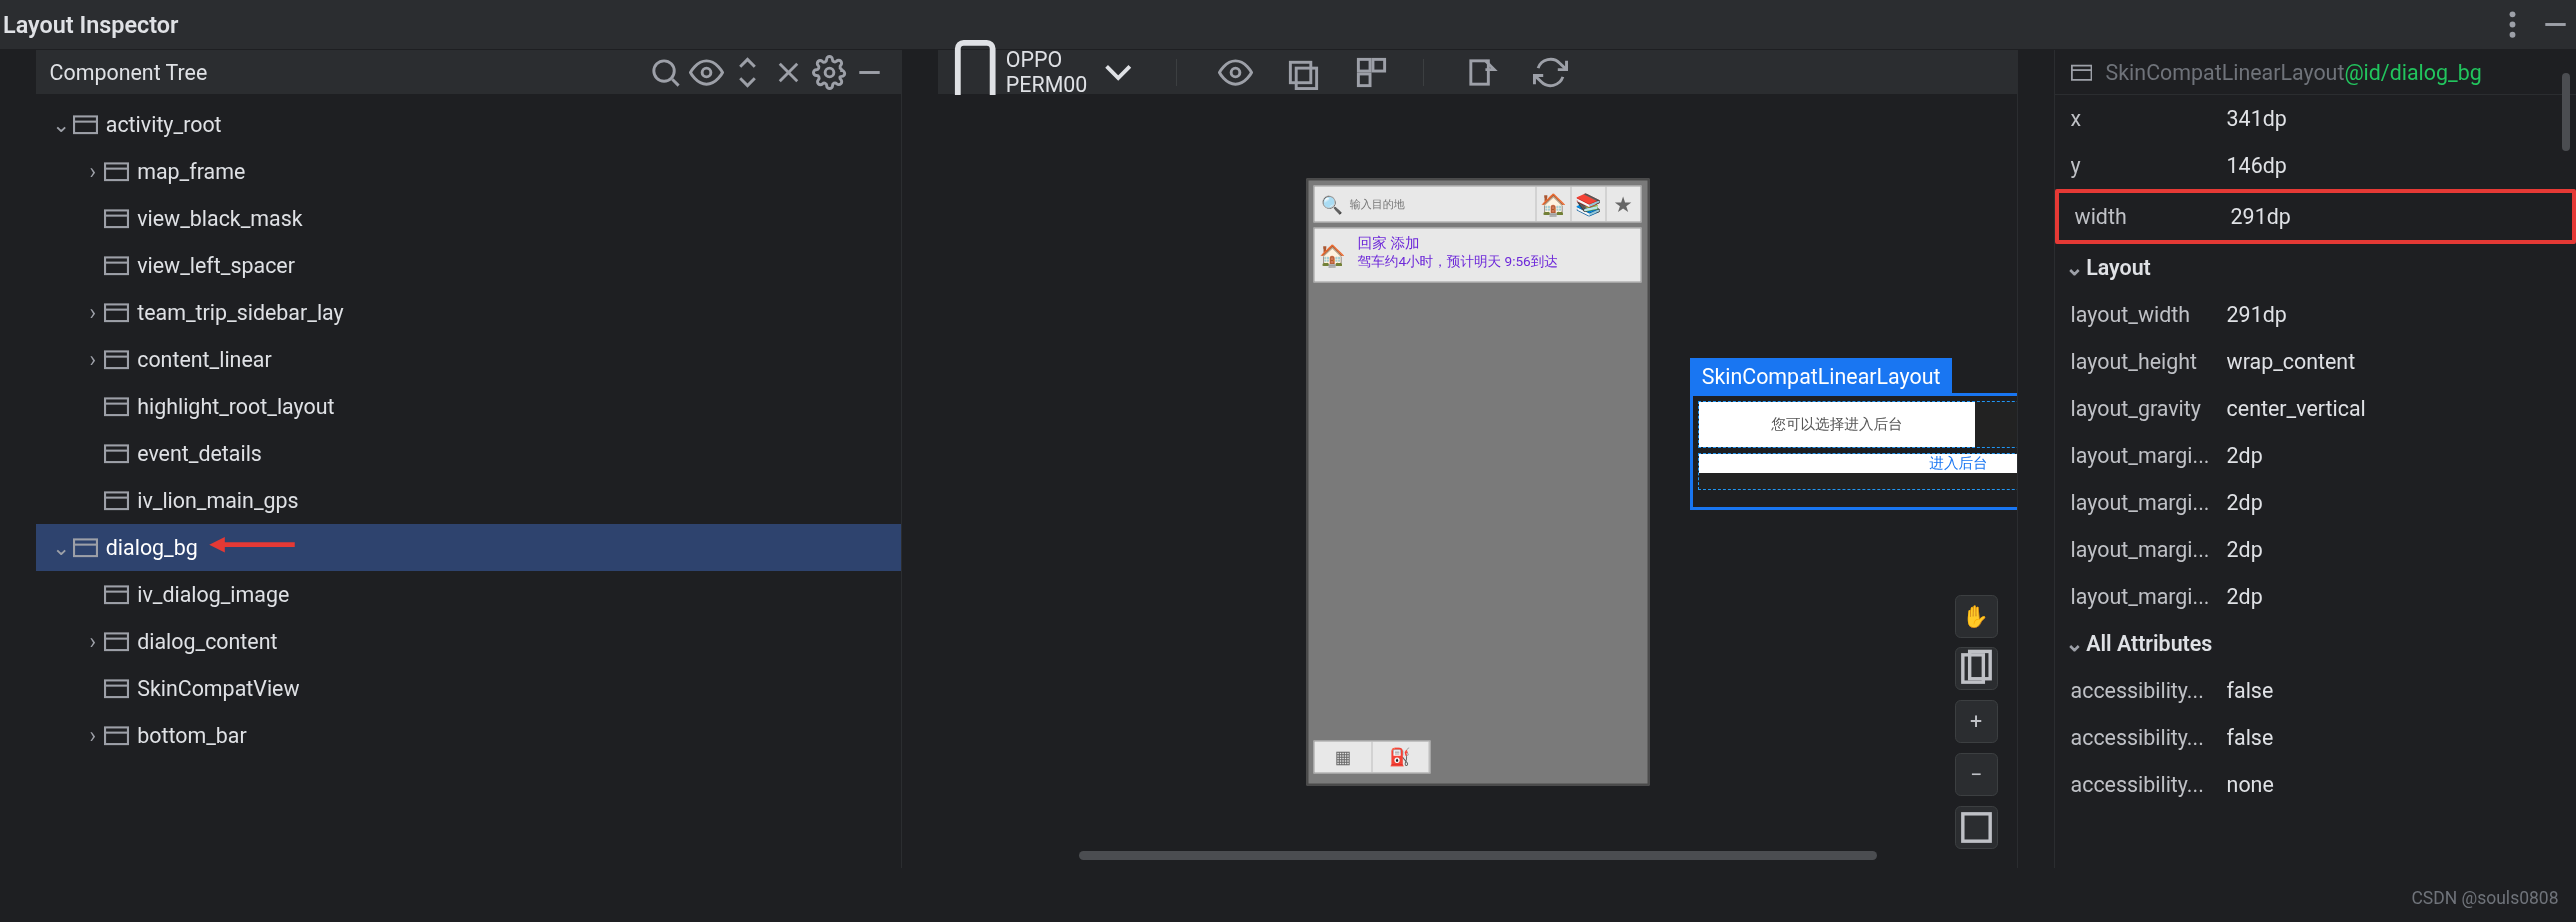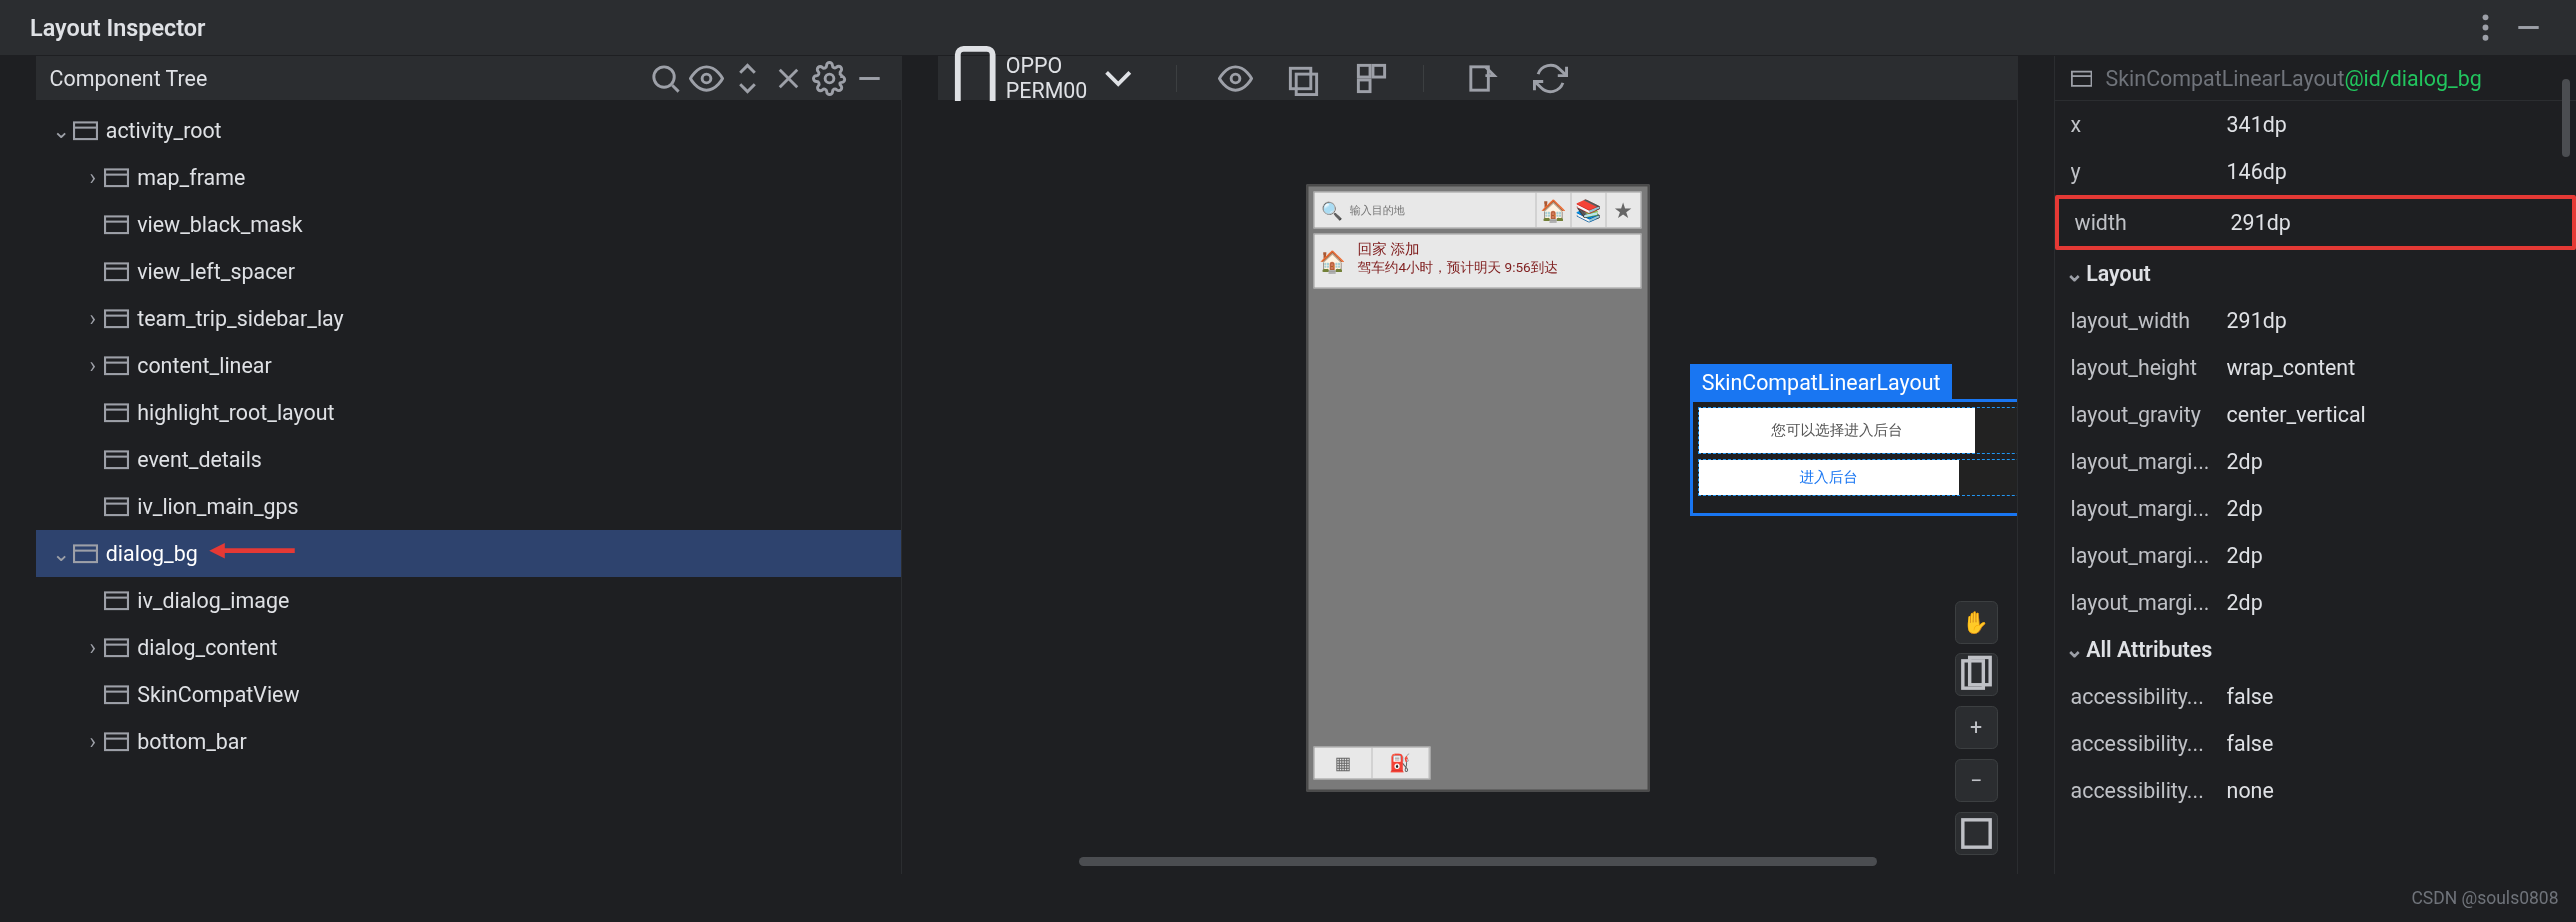--- a/index.html
+++ b/index.html
@@ -1,17 +1,17 @@
 <!DOCTYPE html>
 <html><head>
 <meta charset="utf-8">
 <style>
 * { margin:0; padding:0; box-sizing:border-box; font-family:-apple-system,BlinkMacSystemFont,"Segoe UI",Roboto,sans-serif; }
 body { background:#1e1f22; color:#bfc1c6; font-size:21.4px; width:2576px; height:923px; overflow:hidden; }
-.title-bar { height:56px; display:flex; align-items:center; padding:0 30px; background:#2b2d30; border-bottom:1px solid #1e1f22; }
+.title-bar { height:50px; display:flex; align-items:center; padding:0 3px; background:#2b2d30; border-bottom:1px solid #1e1f22; }
 .title-bar .title { font-weight:600; color:#dfe1e5; font-size:23.4px; }
 .title-bar .spacer { flex:1; }
 .title-bar .icon-btn { width:35px; height:35px; display:flex; align-items:center; justify-content:center; color:#9da0a8; margin-left:7.8px; cursor:pointer; }
 .main { display:flex; height:818px; }
 .panel { background:#1e1f22; border-right:1px solid #2b2d30; display:flex; flex-direction:column;margin-left:36px; }
 .left-panel { width:866px; }
 .center-panel { flex:1; }
 .right-panel { width:522px; border-right:none; border-left:1px solid #2b2d30; }
 .panel-header { height:45px; background:#2b2d30; display:flex; align-items:center; padding:0 13.6px; font-size:21.4px; color:#dfe1e5; border-bottom:1px solid #1e1f22; }
 .panel-header .spacer { flex:1; }
@@ -30,28 +30,28 @@
 .device-drop { display:flex; align-items:center; gap:7.8px; color:#dfe1e5; font-size:21.4px; cursor:pointer; }
 .sep { width:1px; height:27px; background:#3c3f41; margin:0 7.8px; }
 .canvas { flex:1; position:relative; background:#1e1f22; overflow:hidden; }
 .phone { position:absolute; left:50%; top:50%; transform:translate(-50%,-50%); width:343px; height:607px; background:#7a7a7a; border:2.9px solid #4a4a4a; }
 .search-row { position:absolute; top:5.8px; left:5.8px; right:5.8px; height:37px; background:#e8e8e8; border:1px solid #999; display:flex; align-items:center; }
 .search-row .si { width:35px; text-align:center; color:#777; font-size:17.5px; }
 .search-row input { flex:1; border:none; background:transparent; font-size:11px; color:#888; }
 .search-row .ti { width:35px; height:100%; display:flex; align-items:center; justify-content:center; border-left:1px solid #bbb; color:#666; }
 .card { position:absolute; top:47px; left:5.8px; right:5.8px; height:55px; background:#e8e8e8; border:1px solid #999; display:flex; }
 .card .ci { width:35px; display:flex; align-items:center; justify-content:center; color:#666; }
-.card .ct { flex:1; padding:5.8px 7.8px; font-size:13.6px; color:#7f1d1d; line-height:1.3; }
+.card .ct { flex:1; padding:5.8px 7.8px; font-size:13.6px; color:#6d28d9; line-height:1.3; }
 .card .ct .l1 { font-size:14.6px; }
 .overlay-label { position:absolute; background:#1976f2; color:#fff; padding:5.8px 11.7px; font-size:21.4px; }
 .overlay-sel { position:absolute; border:3.9px solid #1976f2; background:transparent; }
 .dlg-body { margin:4.9px; border:1px dashed #2196f3; display:flex; }
 .dlg-body .hint { flex:1; background:#fff; font-size:14.6px; color:#555; display:flex; align-items:center; justify-content:center; height:45px; }
 .dlg-body .dim { width:243px; background:#222; height:45px; }
-.dlg-btn { margin:0 4.9px 4.9px 4.9px; border:1px dashed #2196f3; display:flex; height:37px; }
+.dlg-btn { margin:0 4.9px 4.9px 4.9px; border:1px dashed #2196f3; display:flex; height:37px;flex-direction:column; }
 .dlg-btn .b1 { flex:1; background:#fff; color:#1976f2; display:flex; align-items:center; justify-content:center; font-size:14.6px; }
 .dlg-btn .b2 { flex:1; background:#222; }
 .bot-bar { position:absolute; bottom:9.7px; left:5.8px; width:117px; height:33px; background:#e8e8e8; border:1px solid #999; display:flex; }
 .bot-bar span { flex:1; display:flex; align-items:center; justify-content:center; font-size:17.5px; color:#666; border-right:1px solid #bbb; }
 .canvas-tools { position:absolute; right:19.5px; bottom:19.5px; display:flex; flex-direction:column; gap:9.7px; }
 .tool-btn { width:43px; height:43px; background:#2b2d30; border:1px solid #3c3f41; border-radius:5.8px; display:flex; align-items:center; justify-content:center; color:#bfc1c6; cursor:pointer; }
 .attrs { flex:1; overflow:auto; font-size:21.4px; }
 .attr-class { padding:9.7px 15.6px; color:#6f737a; border-bottom:1px solid #2b2d30; font-size:21.4px; display:flex; }
 .attr-class .idtxt { color:#22c55e; }
 .attr-row { display:flex; align-items:center; height:47px; padding:0 15.6px; }

